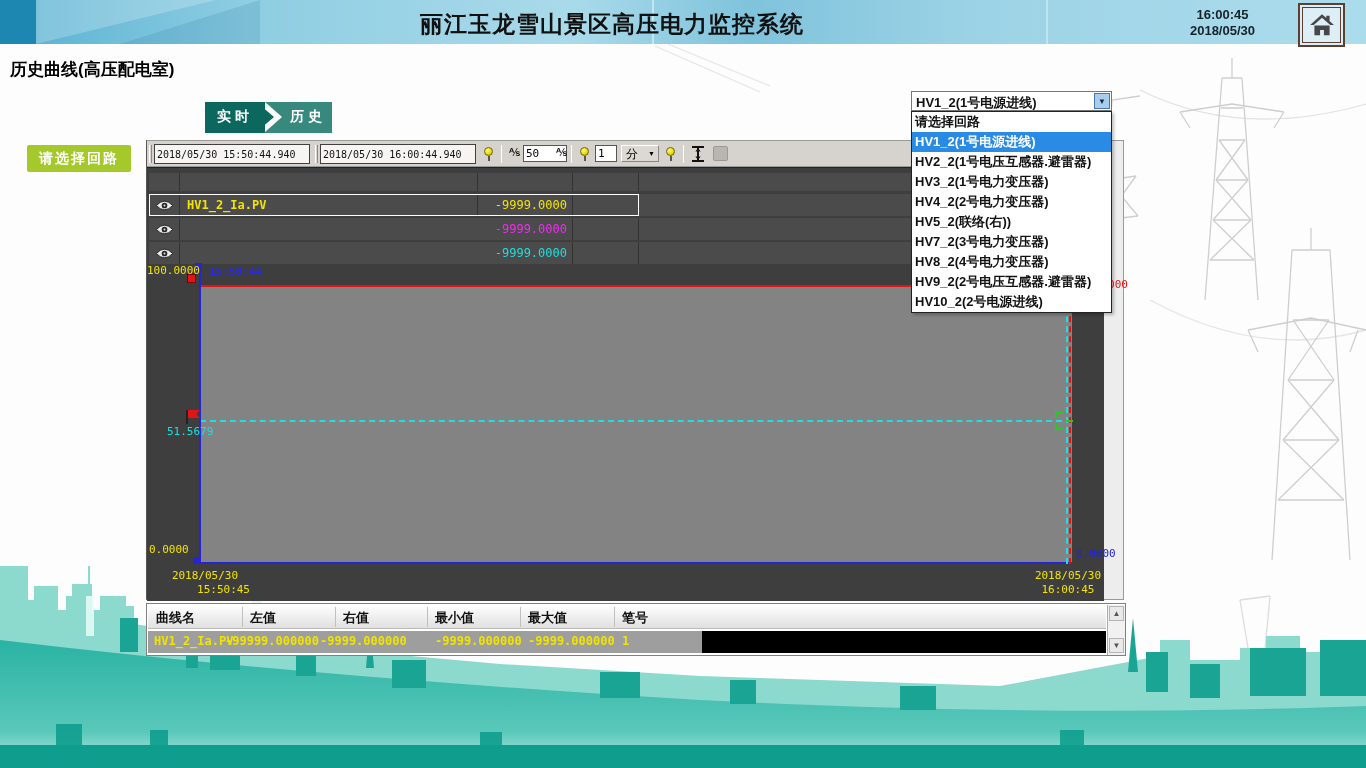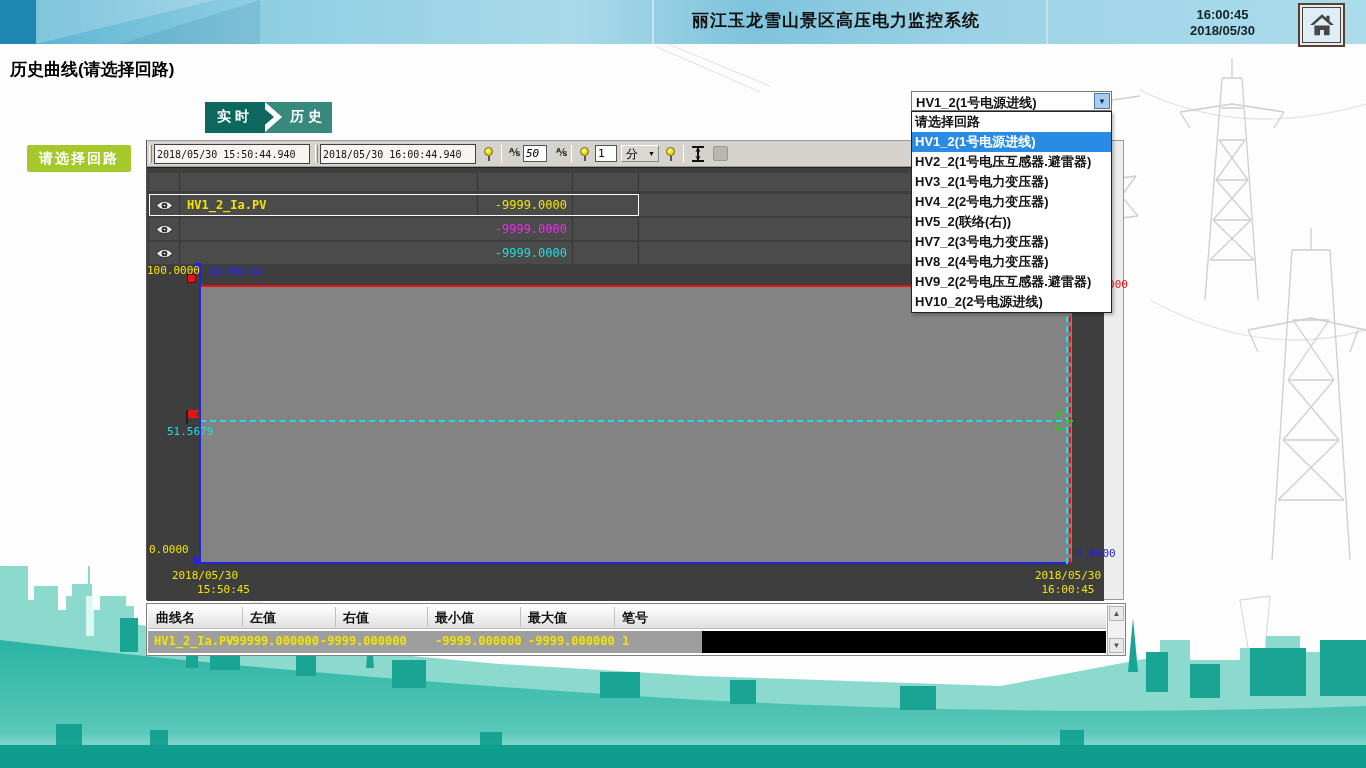--- a/index.html
+++ b/index.html
@@ -3,21 +3,21 @@
 <meta charset="utf-8">
 <style>
   *{margin:0;padding:0;box-sizing:border-box}
   html,body{background:#fff}
   body{font-family:"Liberation Sans",sans-serif}
   #app{position:relative;width:1366px;height:768px;background:#fdfdfd;overflow:hidden}
   .abs{position:absolute}
   
   #hdr{left:0;top:0;width:1366px;height:44px;background:linear-gradient(90deg,#1d87b2 0%,#5fb5d4 3%,#8ecde2 18%,#a9daea 42%,#7fc3dc 55%,#9dd3e6 72%,#abdcec 100%);}
   .hpoly{position:absolute;top:0;height:44px}
-  #hdr-title{top:9px;left:420px;width:560px;text-align:right;font-size:17px;font-weight:bold;color:#111;letter-spacing:1px}
+  #hdr-title{top:9px;left:420px;width:560px;text-align:left;font-size:23px;font-weight:bold;color:#111;letter-spacing:1px}
   #hdr-clock{top:7px;left:1180px;width:85px;text-align:center;color:#16222a;font-weight:bold;font-size:13px;line-height:16px}
   #home-btn{left:1298px;top:3px;width:47px;height:44px;border:2px solid #5a4030;background:#ddeef6;padding:2px;cursor:pointer}
   #home-btn .inner{width:100%;height:100%;border:1px solid #5a4030;display:flex;align-items:center;justify-content:center}
   
   .tabwrap{left:205px;top:102px;width:127px;height:31px}
   
   #room-btn{left:27px;top:145px;width:104px;height:27px;background:#a5c82b;color:#fff;font-weight:bold;font-size:14px;text-align:center;line-height:27px;letter-spacing:2px;border-radius:2px;cursor:pointer}
   
   #widget{left:146px;top:140px;width:978px;height:460px;background:#ededed;border:1px solid #9a9a9a;border-left:1px solid #555}
   #toolbar{left:0;top:0;width:957px;height:26px;background:#d6d3ce;border-bottom:1px solid #9a9a9a}
@@ -131,21 +131,21 @@
   </div>
   <div class="abs z2" id="home-btn">
     <div class="inner">
       <svg width="26" height="24" viewBox="0 0 24 22">
         <path fill="#474747" d="M1,11 L12,1 L16,4.6 L16,2.5 L19,2.5 L19,7.3 L23,11 L19.6,11 L12,4.4 L4.4,11 Z"></path>
         <path fill="#474747" d="M5,11.5 h14 v9 h-5.2 v-5 h-3.6 v5 H5 Z"></path>
       </svg>
     </div>
   </div>
 
-  <div class="abs z2" style="left:10px;top:58px;font-size:17px;font-weight:bold;color:#000">历史曲线(请选择回路)</div>
+  <div class="abs z2" style="left:10px;top:58px;font-size:17px;font-weight:bold;color:#000">历史曲线(高压配电室)</div>
 
   <div class="abs z2 tabwrap">
     <div class="abs" style="left:60px;top:0;width:67px;height:31px;background:#37897e"></div>
     <div class="abs" style="left:0;top:0;width:60px;height:31px;background:#0c685e"></div>
     <div class="abs" style="left:60px;top:0;width:0;height:0;border-top:15.5px solid transparent;border-bottom:15.5px solid transparent;border-left:17px solid #ffffff"></div>
     <div class="abs" style="left:55px;top:3px;width:0;height:0;border-top:12.5px solid transparent;border-bottom:12.5px solid transparent;border-left:14px solid #0c685e"></div>
     <div class="abs" style="left:0;top:6px;width:56px;text-align:center;color:#fff;font-weight:bold;font-size:14px">实 时</div>
     <div class="abs" style="left:76px;top:6px;width:50px;text-align:center;color:#fff;font-weight:bold;font-size:14px">历 史</div>
   </div>
 
@@ -157,21 +157,21 @@
       <div class="grip" style="left:2px"></div>
       <input class="tb-input" style="left: 7px; width: 156px;" value="2018/05/30 15:50:44.940">
       <div class="grip" style="left:168px"></div>
       <input class="tb-input" style="left: 173px; width: 156px;" value="2018/05/30 16:00:44.940">
       <div class="keyicon" style="left:336px">
           <div class="ball"></div>
           <div class="stem"></div>
         </div>
       <div class="tb-sep" style="left:354px"></div>
       <div class="pcticon" style="left:362px">⅍</div>
-      <input class="smallin" style="left: 376px; width: 24px; font-style: italic;" value="50">
+      <input class="smallin" style="left: 376px; width: 44px;" value="50">
       <div class="pcticon" style="left:409px">⅍</div>
       <div class="tb-sep" style="left:424px"></div>
       <div class="keyicon" style="left:432px">
           <div class="ball"></div>
           <div class="stem"></div>
         </div>
       <input class="smallin" style="left: 448px; width: 22px;" value="1">
       <div class="abs" style="left:474px;top:4px;width:38px;height:17px;background:#dcd9d4;border:1px solid #888;border-top-color:#fff;border-left-color:#fff;font-size:12px;padding-left:4px;cursor:pointer">
         <span>分</span>
         <span style="position:absolute;right:3px;top:4px;font-size:7px">▼</span>

